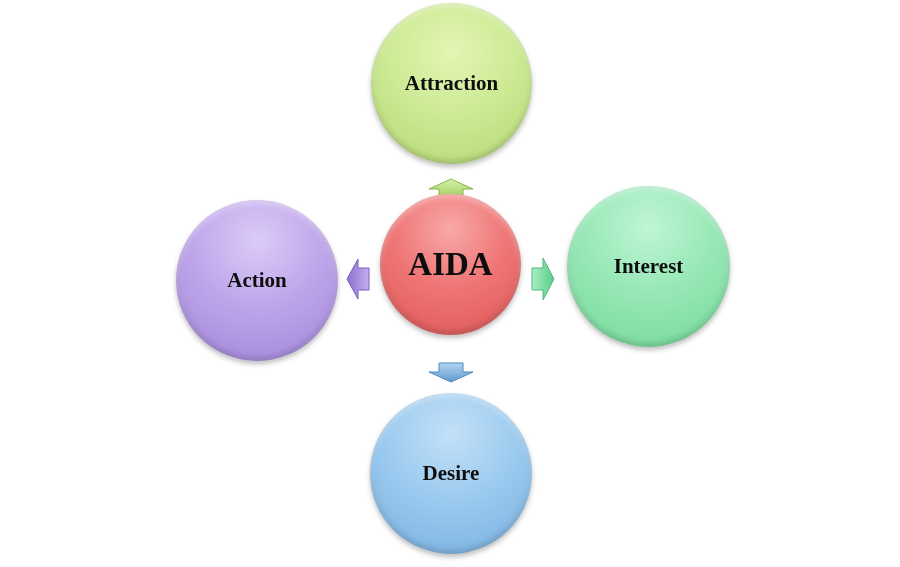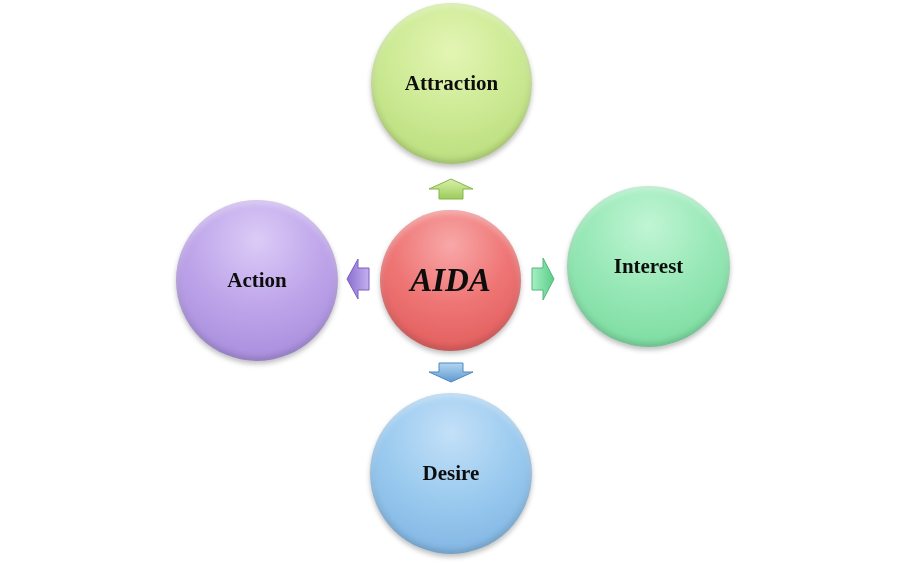--- a/index.html
+++ b/index.html
@@ -49,22 +49,22 @@
     <defs>
       <linearGradient id="gLeft" x1="0" y1="0" x2="1" y2="0">
         <stop offset="0" stop-color="#8b6fcf"></stop>
           <stop offset="1" stop-color="#c4b0f0"></stop>
       </linearGradient>
     </defs>
     <polygon points="1,21 12,1 12,10 23,10 23,32 12,32 12,41" fill="url(#gLeft)" stroke="#7a5fbf" stroke-width="1"></polygon>
   </svg>
 </div>
 
-<div class="node center" style="left:380px; top:210px; width:141px; height:141px;
-            background: radial-gradient(circle at 50% 25%, #f8a8a8 0%, #ef7676 45%, #dd5555 100%); font-style: italic;">
+<div class="node center" style="left:380px; top:194px; width:141px; height:141px;
+            background: radial-gradient(circle at 50% 25%, #f8a8a8 0%, #ef7676 45%, #dd5555 100%);">
   <div class="label">
     <div>AIDA</div>
   </div>
 </div>
 
 <div class="arrow" style="left:531px; top:257px;">
   <svg width="24" height="44" viewBox="0 0 24 44">
     <defs>
       <linearGradient id="gRight" x1="0" y1="0" x2="1" y2="0">
         <stop offset="0" stop-color="#a6efc3"></stop>

